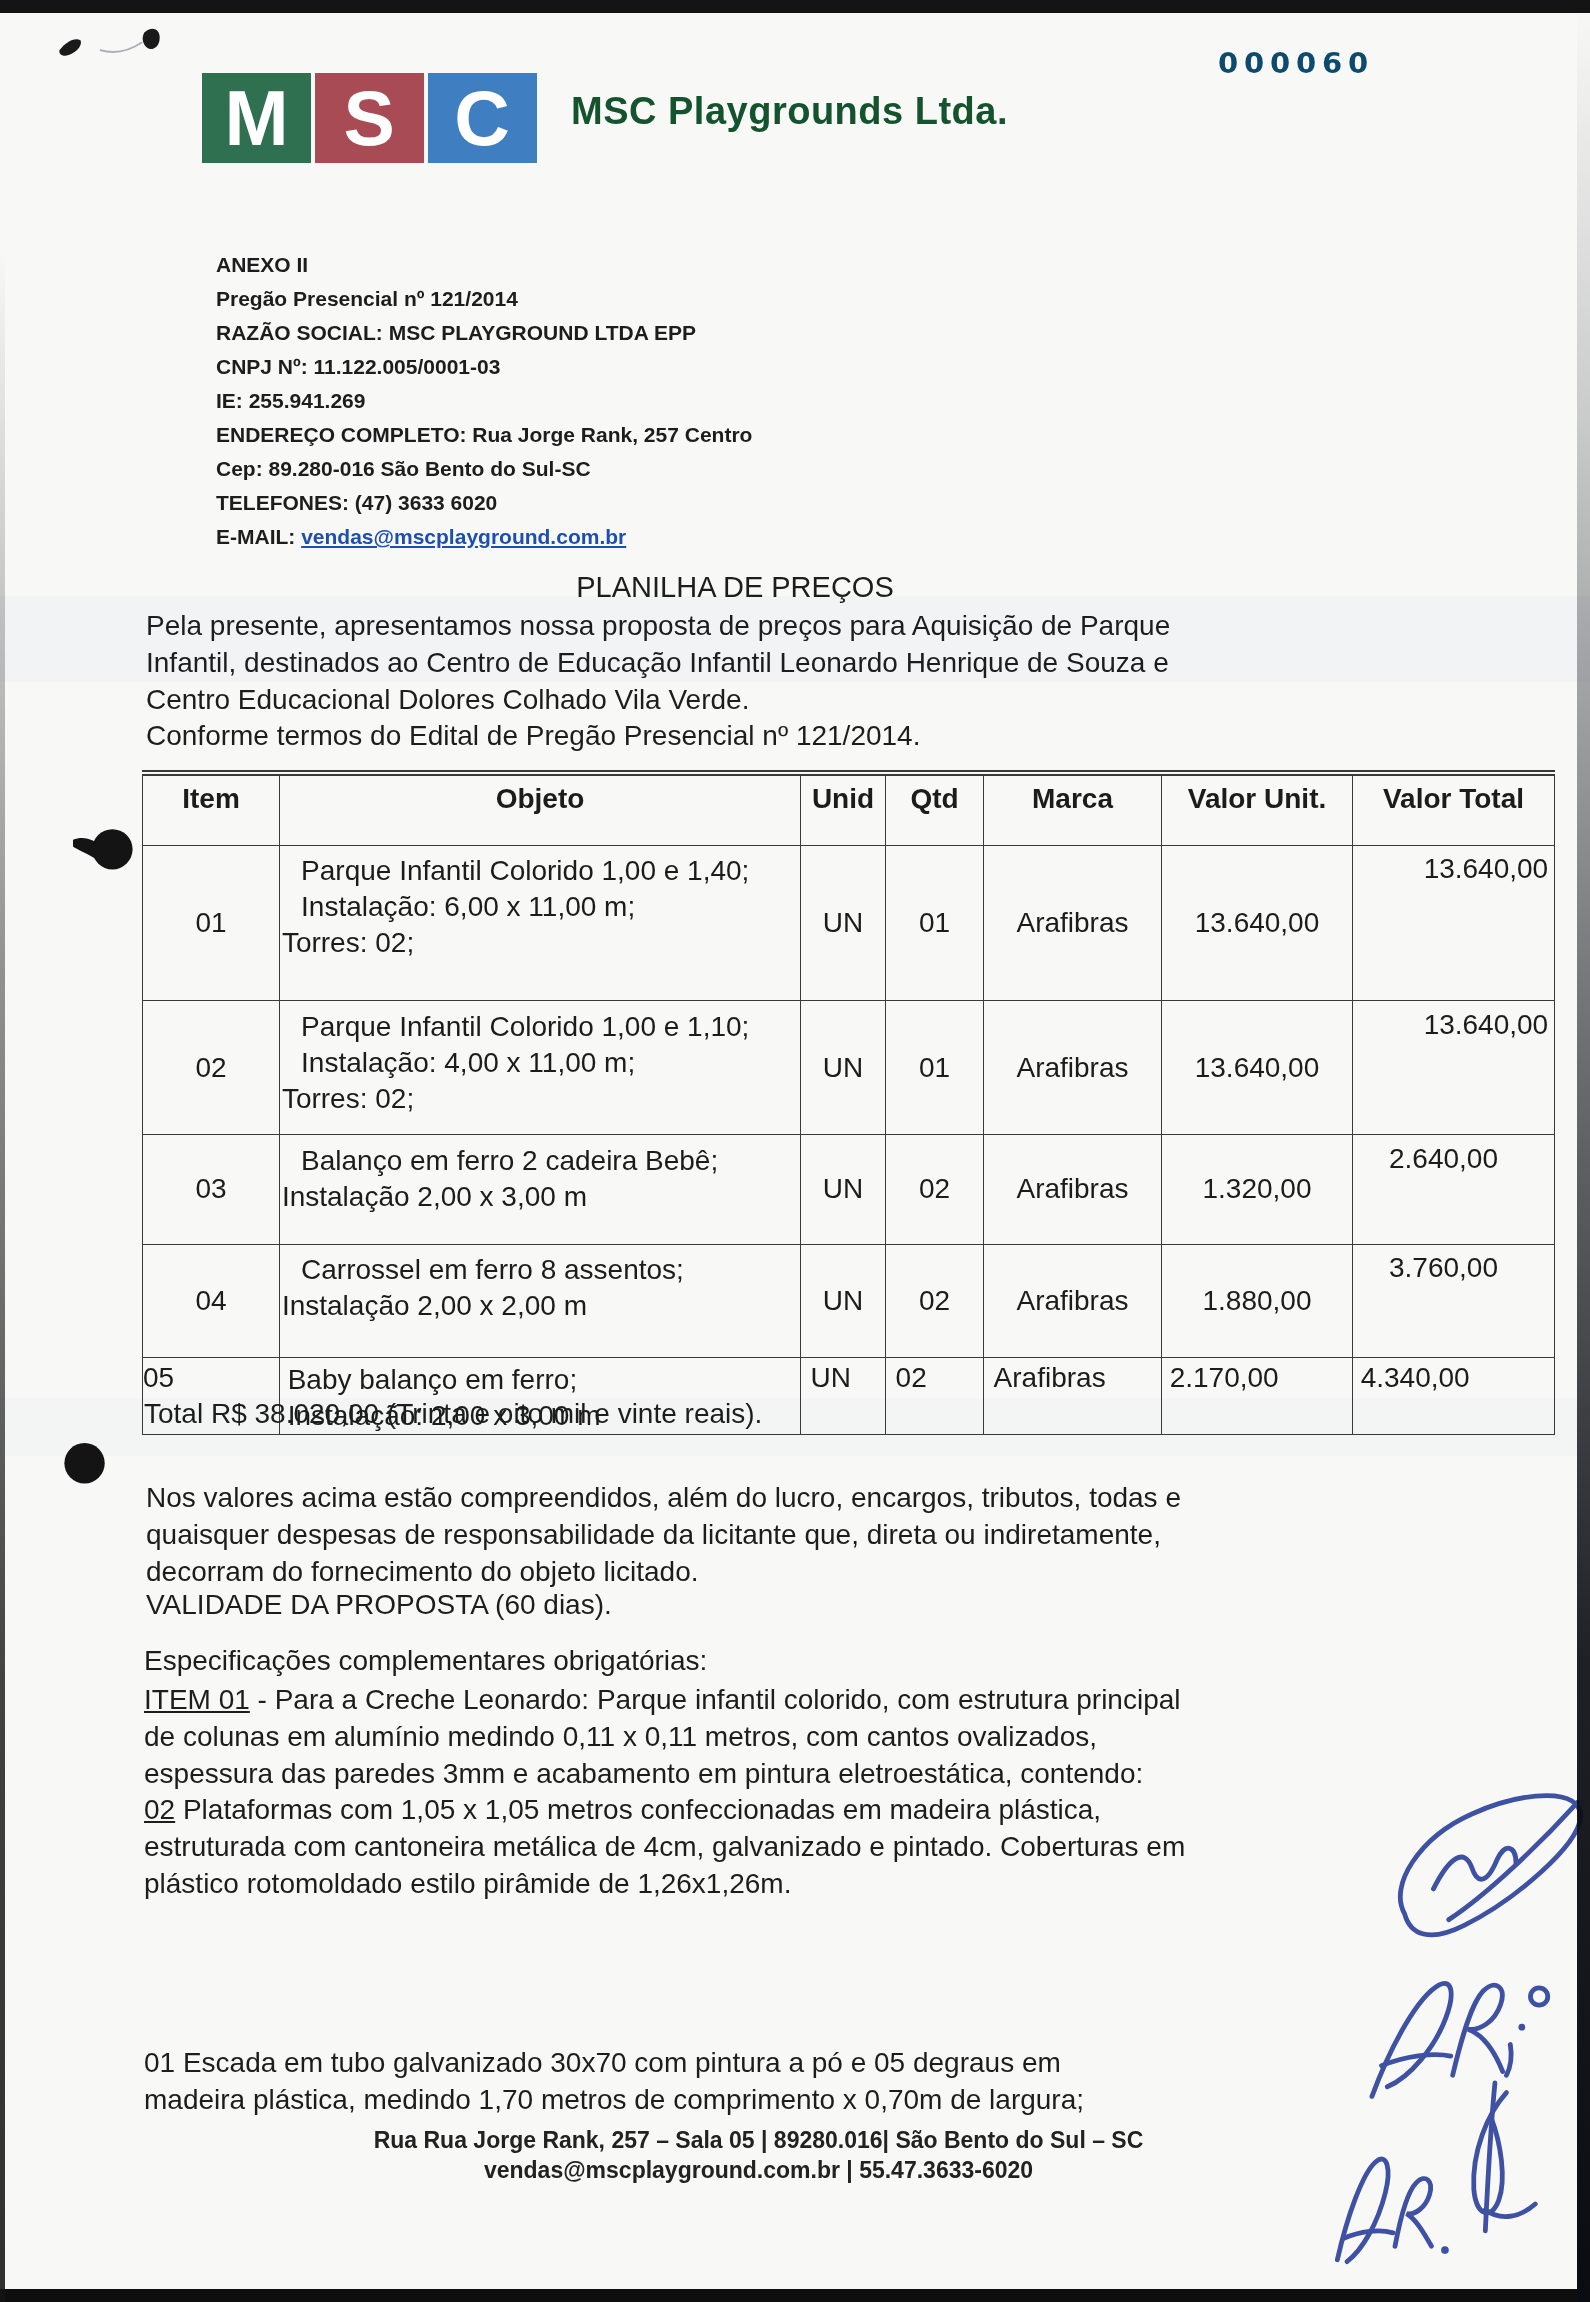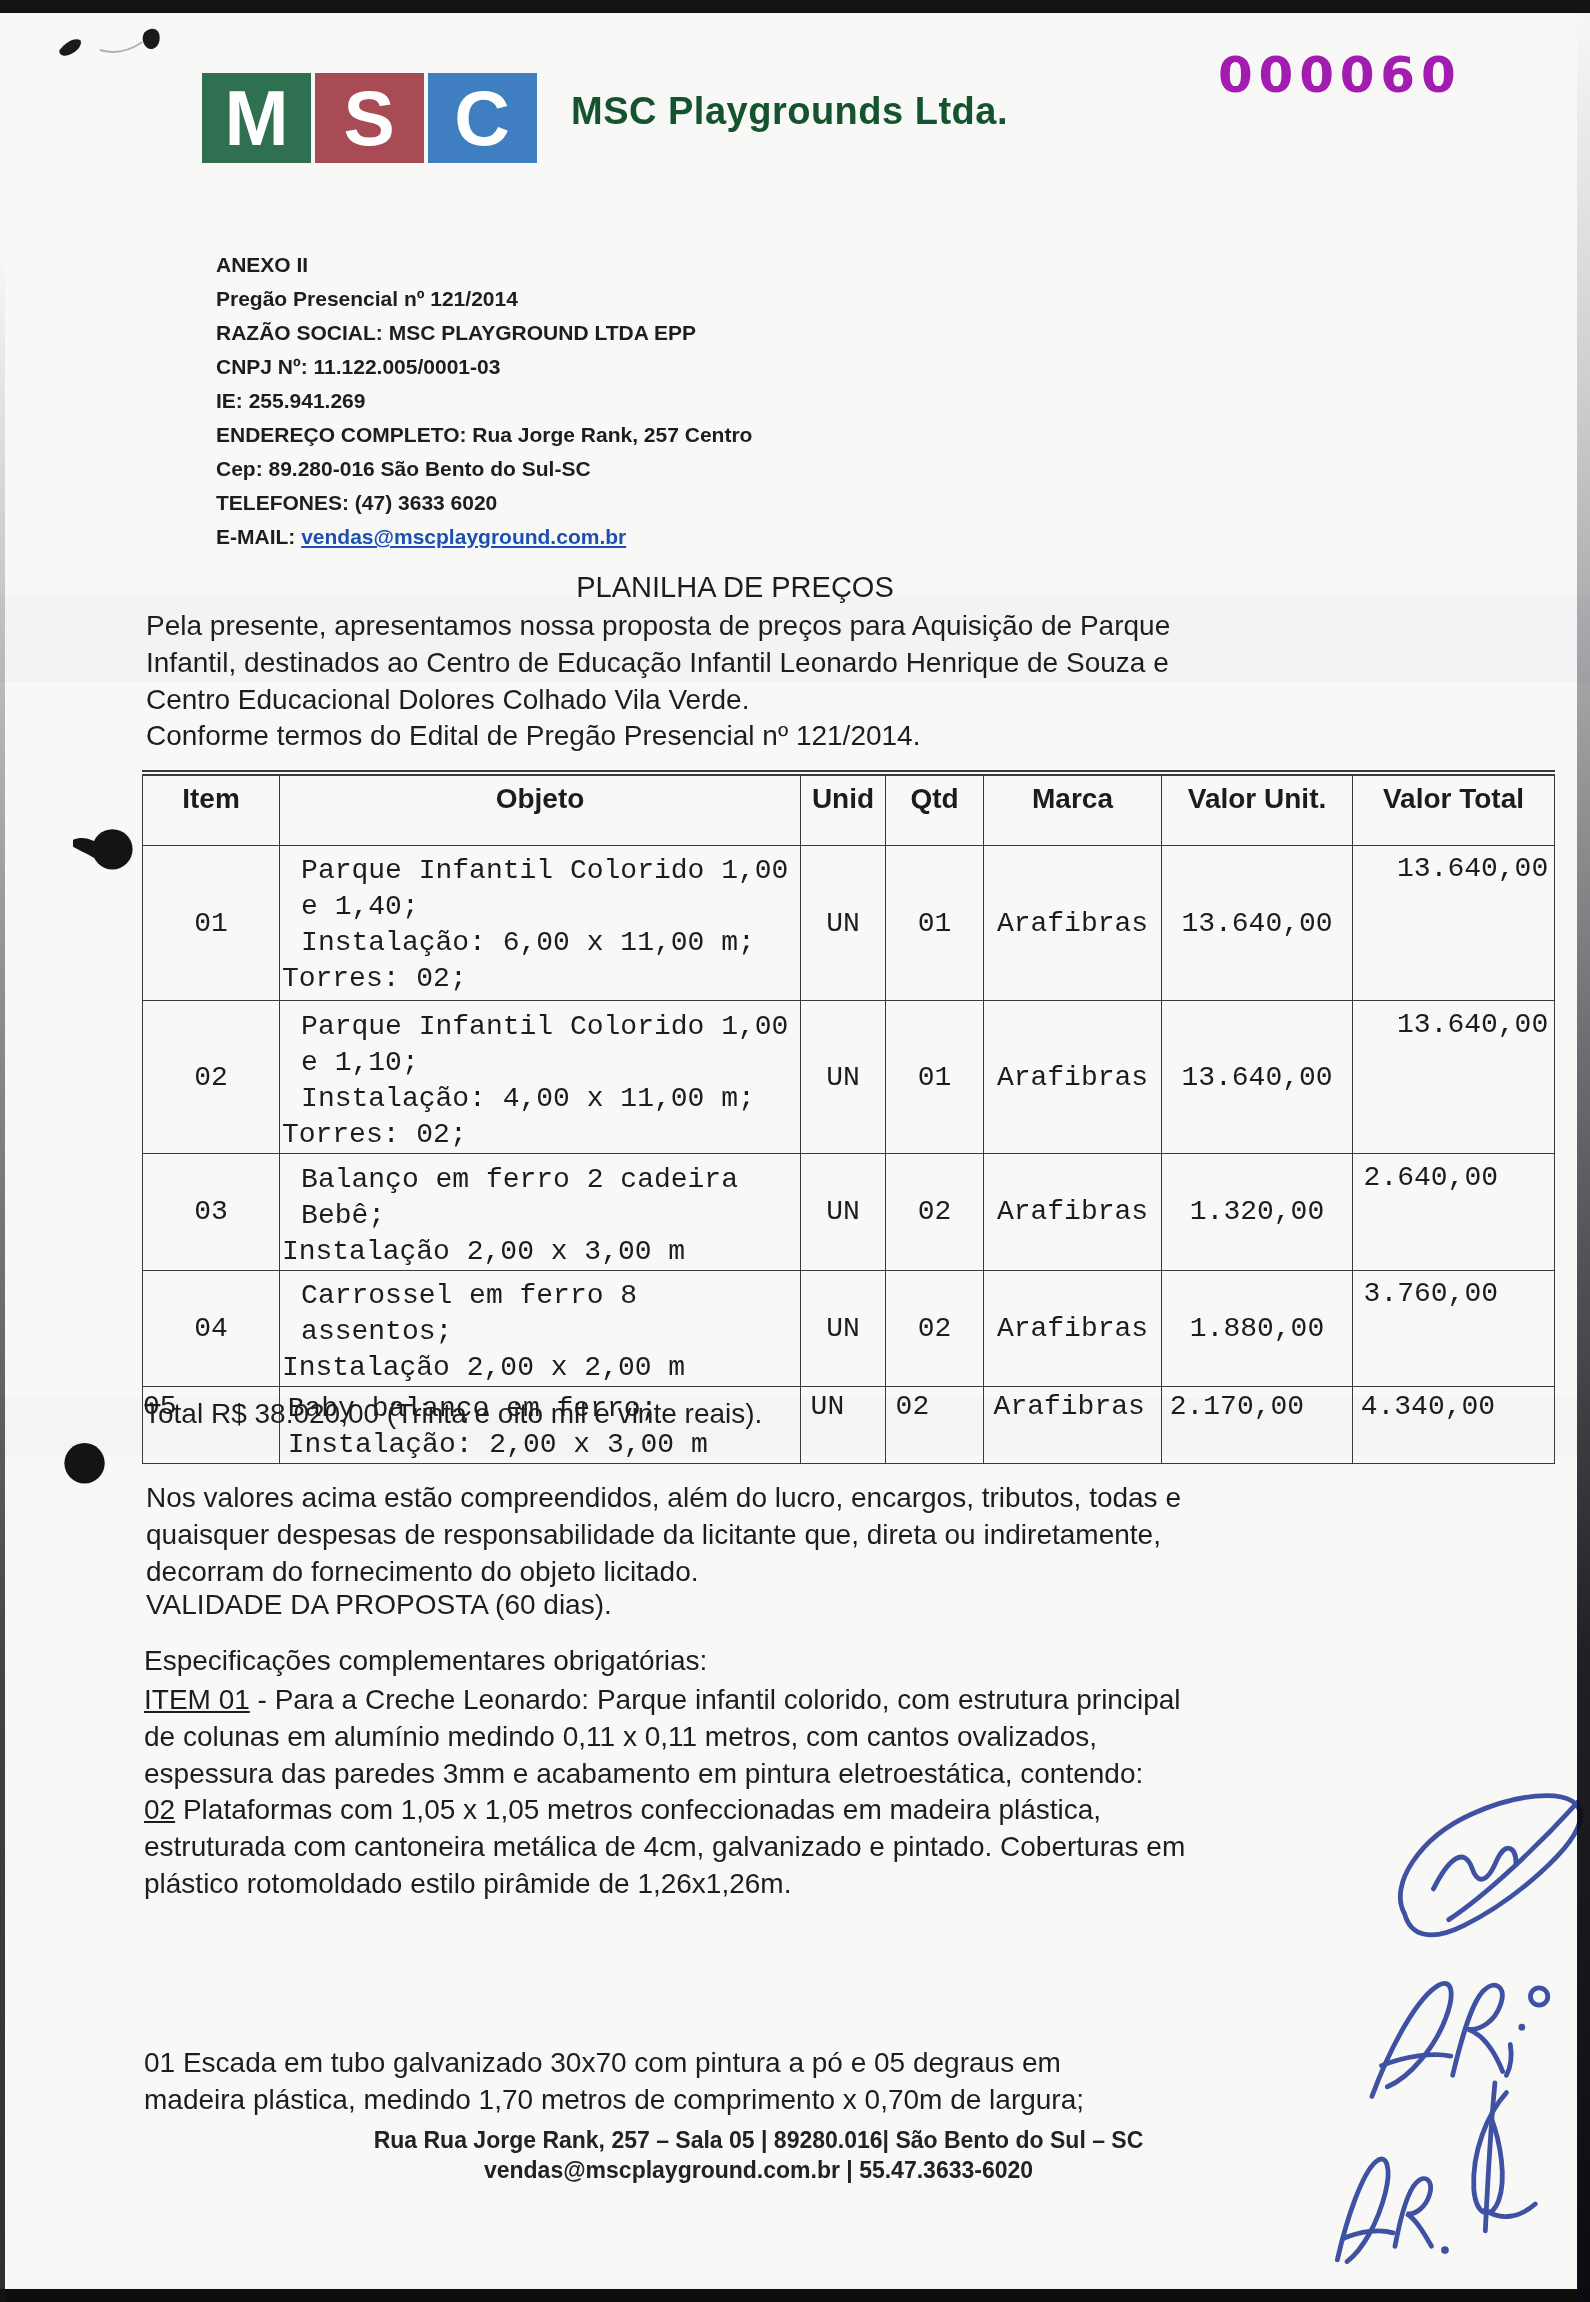--- a/index.html
+++ b/index.html
@@ -23,39 +23,39 @@
 
   
   .logo{position:absolute;left:202px;top:73px;display:flex;gap:3.8px;}
   .logo .sq{width:109px;height:90px;display:flex;align-items:center;justify-content:center;
     color:#fff;font-weight:bold;font-size:77px;line-height:90px;}
   .sq-m{background:#2f7050;}
   .sq-s{background:#a84b54;}
   .sq-c{background:#3f7fc1;}
   .company-title{position:absolute;left:571px;top:90px;font-size:38px;font-weight:600;color:#14532d;letter-spacing:0.5px;}
   .stamp{position:absolute;left:1218px;top:46px;font-family:"DejaVu Sans",sans-serif;
-    font-size:50px;font-weight:600;letter-spacing:5.8px;color:#a21caf;}
+    font-size:29px;font-weight:600;letter-spacing:5.8px;color:#0c4a6e;}
 
   
   .header-block{position:absolute;left:216px;top:248px;font-size:21px;line-height:34px;font-weight:bold;}
   .header-block .hl{white-space:nowrap;}
   .email-link{color:#1d4fb0;text-decoration:underline;font-weight:bold;}
 
   
   .doc-title{position:absolute;left:144px;top:571px;width:1182px;text-align:center;font-size:29px;}
   .intro{position:absolute;left:146px;top:607px;width:1042px;font-size:28px;line-height:37px;}
   .terms{position:absolute;left:146px;top:717px;width:1153px;font-size:28px;line-height:37px;}
 
   
   .table-wrap{position:absolute;left:142px;top:770px;border-radius:19px;}
   table.price{border-collapse:collapse;table-layout:fixed;width:1411px;font-size:28px;color:#1c1c1c;}
   table.price th, table.price td{border:1.9px solid #3a3a3a;overflow:hidden;}
   table.price thead th{border-top:6.7px double #3a3a3a;height:61px;vertical-align:top;
     padding-top:6.7px;text-align:center;font-size:28px;font-weight:bold;}
-  td{vertical-align:middle;text-align:center;padding:0;font-family:Liberation Mono, monospace;}
+  td{vertical-align:middle;text-align:center;padding:0;}
   td.c-obj{vertical-align:top;text-align:left;padding:7.7px 3.8px 0 7.7px;}
   td.c-vt{vertical-align:top;text-align:right;padding:7.7px 5.8px 0 0;}
   tr.r3 td.c-vt, tr.r4 td.c-vt{padding-right:56px;}
   .ln{line-height:36px;}
   .ln.ind{padding-left:13.4px;}
   .ln.flush{margin-left:-5.8px;}
   tr.r1 td{height:147px;} tr.r2 td{height:125px;}
   tr.r3 td{height:101px;} tr.r4 td{height:105px;} tr.r5 td{height:65px;}
   
   tr.r5 td{vertical-align:top;text-align:left;padding-top:3.8px;}

